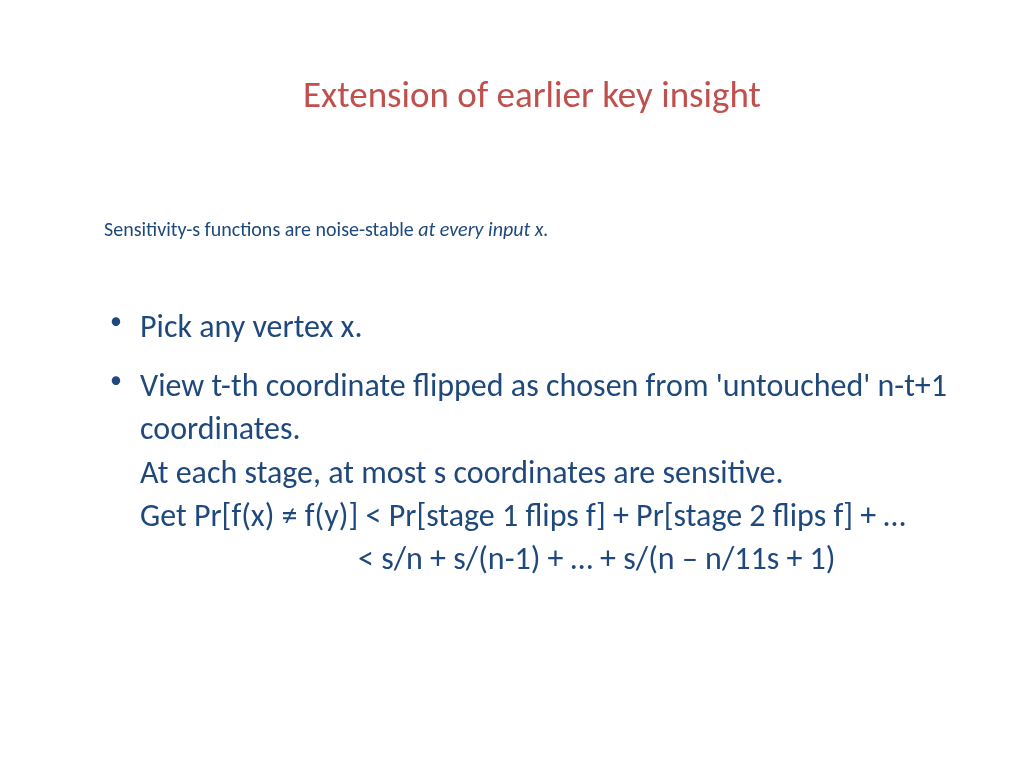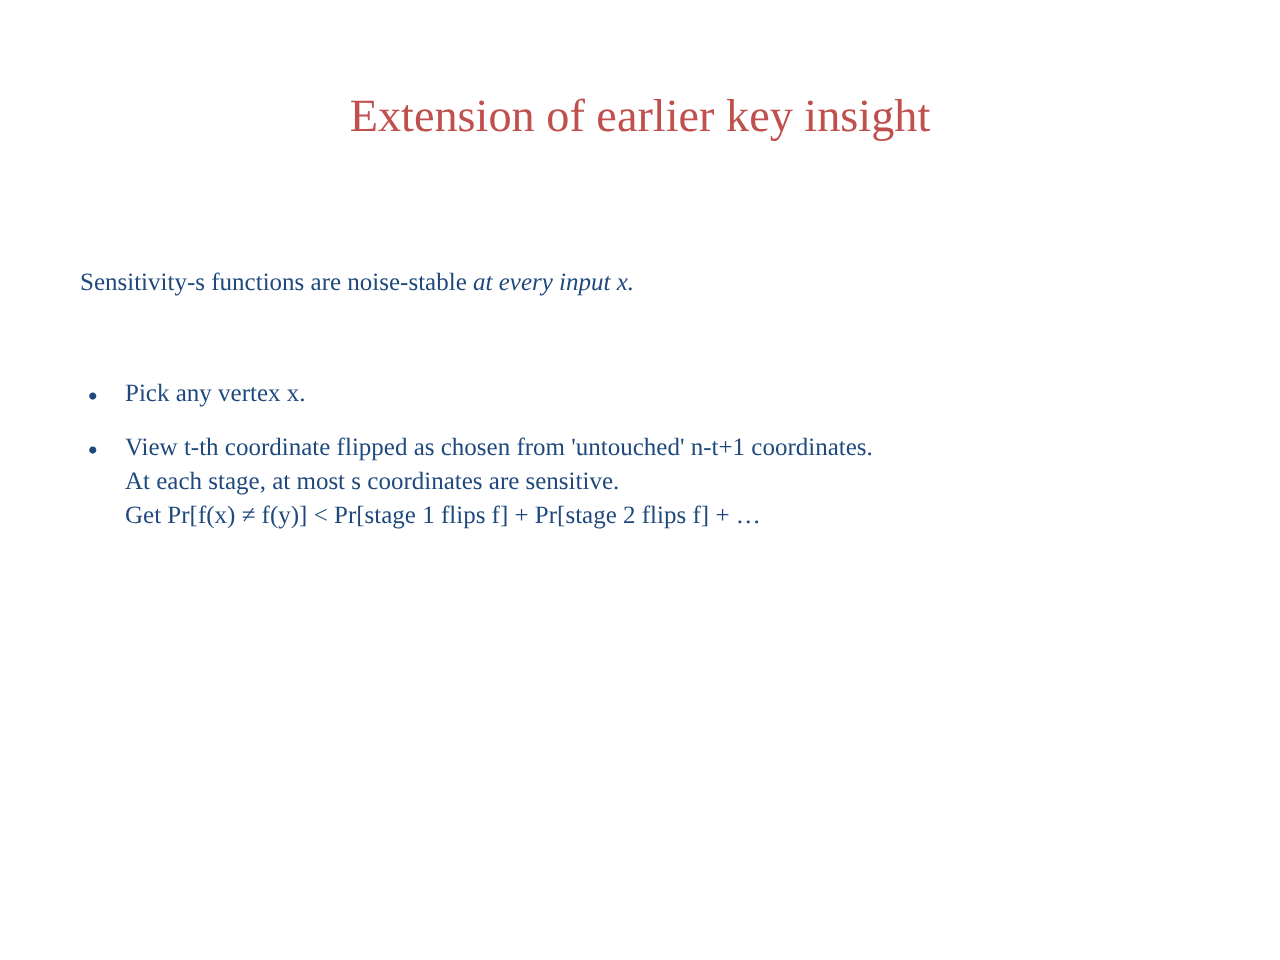--- a/index.html
+++ b/index.html
@@ -11,23 +11,22 @@
       width: 1024px;
       height: 768px;
       background: #ffffff;
       font-family: Calibri, 'Segoe UI', Arial, sans-serif;
       padding: 0;
       overflow: hidden;
     }
     .slide {
       width: 100%;
       height: 100%;
-      padding: 72px 72px 0 72px;
+      padding: 72px 72px 0 112px;
       position: relative;
-      font-family: Liberation Serif, serif;
     }
     .title {
       color: #c0504d;
       font-size: 37px;
       font-weight: 400;
       text-align: center;
       margin-bottom: 100px;
       margin-left: 120px;
       margin-right: 120px;
     }
@@ -40,21 +39,21 @@
     }
     .subtitle .italic {
       font-style: italic;
     }
     ul {
       list-style: none;
       margin-left: -8px;
     }
     li {
       color: #1f497d;
-      font-size: 20px;
+      font-size: 32px;
       line-height: 1.35;
       margin-bottom: 16px;
       padding-left: 36px;
       position: relative;
     }
     li::before {
       content: "•";
       position: absolute;
       left: 6px;
       top: 0;
@@ -84,15 +83,16 @@
   </p>
 
   <ul>
     <li>
       <span>Pick any vertex x.</span>
     </li>
     <li>
       <span class="indent-line">View t-th coordinate flipped as chosen from 'untouched' n-t+1 coordinates.</span>
       <span class="indent-line">At each stage, at most s coordinates are sensitive.</span>
       <span class="indent-line">Get  Pr[f(x) ≠ f(y)] &lt; Pr[stage 1 flips f] + Pr[stage 2 flips f] + …</span>
+      <span class="prob-indent">&lt; s/n + s/(n-1) + … + s/(n – n/11s + 1)</span>
     </li>
   </ul>
 </div>
 
 </body></html>

